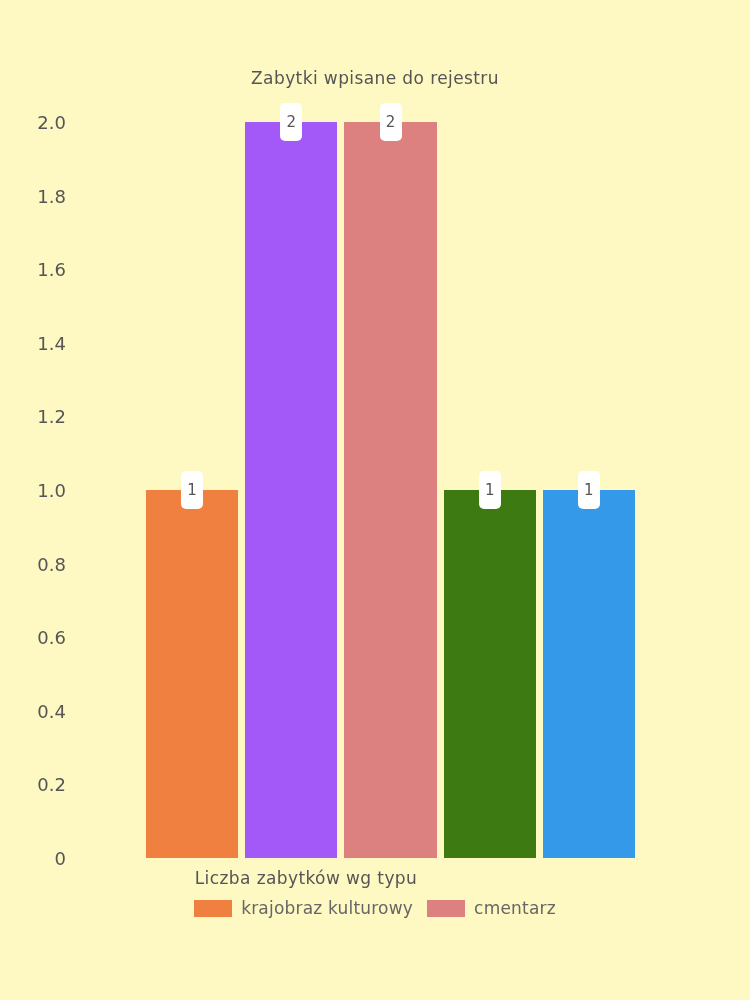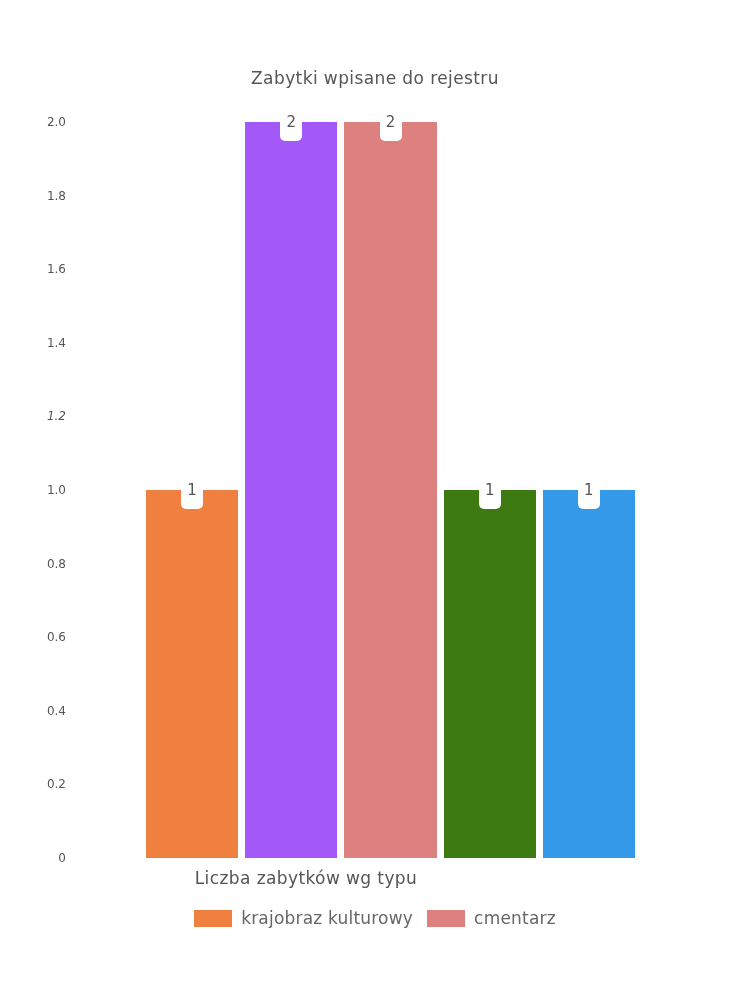--- a/index.html
+++ b/index.html
@@ -13,21 +13,21 @@
     overflow: hidden;
     font-family: "DejaVu Sans", sans-serif;
     position: relative;
   }
 
   #chart-root {
     position: absolute;
     left: 0; top: 0;
     width: 750px;
     height: 1000px;
-    background: #ffffff;
+    background: #fef9c3;
   }
 
   
   .chart-title {
     position: absolute;
     left: 0;
     top: 68px;
     width: 750px;
     text-align: center;
     color: #555555;
@@ -53,21 +53,21 @@
     top: 0px;
     width: 146px;
     height: 1000px;
     pointer-events: none;
   }
   .y-tick {
     position: absolute;
     right: 80px;           
     transform: translateY(-50%);
     color: #555555;
-    font-size: 12px;
+    font-size: 18px;
     font-family: "DejaVu Sans", sans-serif;
     white-space: nowrap;
     text-align: right;
   }
 
   
   .bar {
     position: absolute;
     bottom: 0;
   }
@@ -111,21 +111,21 @@
     width: 750px;
     display: flex;
     flex-wrap: wrap;
     justify-content: center;
     align-content: flex-start;
     gap: 0px 14px;
   }
   .legend-row {
     display: flex;
     justify-content: center;
-    align-items: flex-end;
+    align-items: flex-start;
     gap: 14px;
     width: 100%;
     height: 30px;
   }
   .legend-item {
     display: flex;
     align-items: center;
     gap: 9px;
     white-space: nowrap;
   }
@@ -149,21 +149,21 @@
 
   <div class="chart-title">Zabytki wpisane do rejestru</div>
 
   <div class="y-axis">
       <div class="y-tick" style="top: 858px;">0</div>
       <div class="y-tick" style="top: 784.4px;">0.2</div>
       <div class="y-tick" style="top: 710.8px;">0.4</div>
       <div class="y-tick" style="top: 637.2px;">0.6</div>
       <div class="y-tick" style="top: 563.6px;">0.8</div>
       <div class="y-tick" style="top: 490px;">1.0</div>
-      <div class="y-tick" style="top: 416.4px; font-style: italic;">1.2</div>
+      <div class="y-tick" style="top: 416.4px;">1.2</div>
       <div class="y-tick" style="top: 342.8px;">1.4</div>
       <div class="y-tick" style="top: 269.2px;">1.6</div>
       <div class="y-tick" style="top: 195.6px;">1.8</div>
       <div class="y-tick" style="top: 122px;">2.0</div>
     </div>
 
   <div class="plot-area">
       <div class="bar" style="left: 0px; width: 92.2px; height: 368px; background: rgb(239, 128, 64);"></div>
       <div class="data-label" style="left: 46.1px; top: 368px;">1</div>
       <div class="bar" style="left: 99.2px; width: 92.2px; height: 736px; background: rgb(162, 89, 247);"></div>

